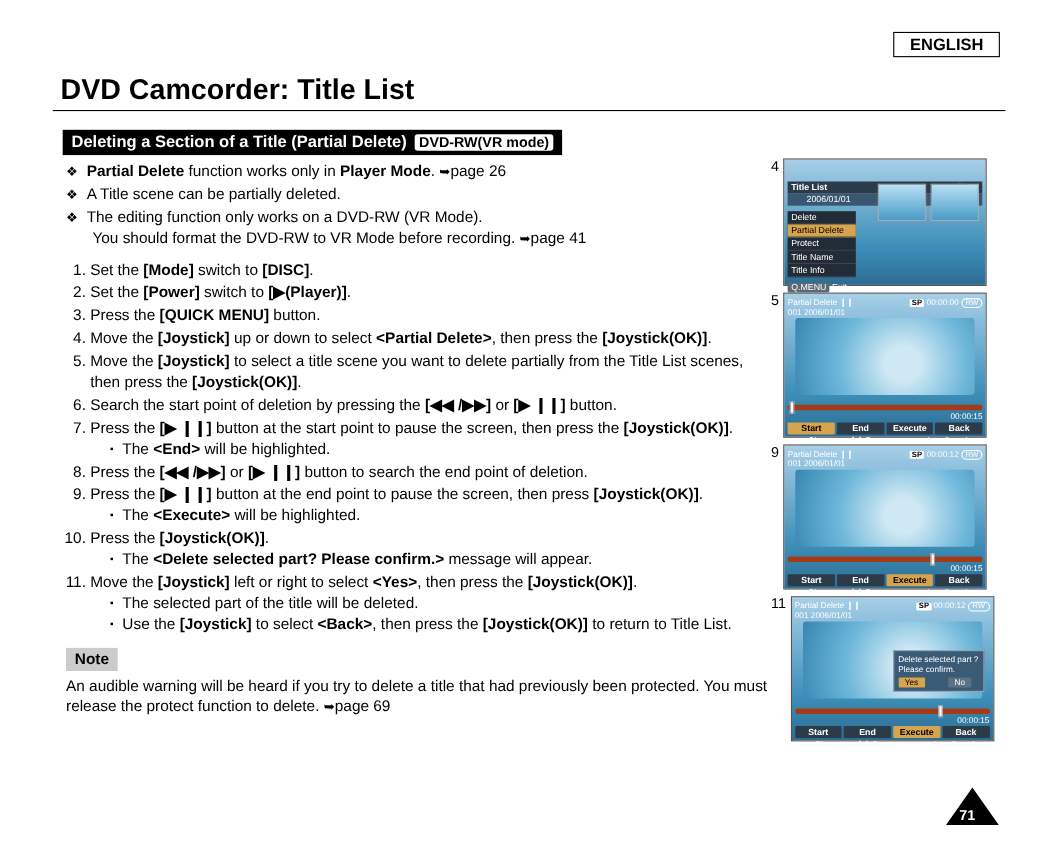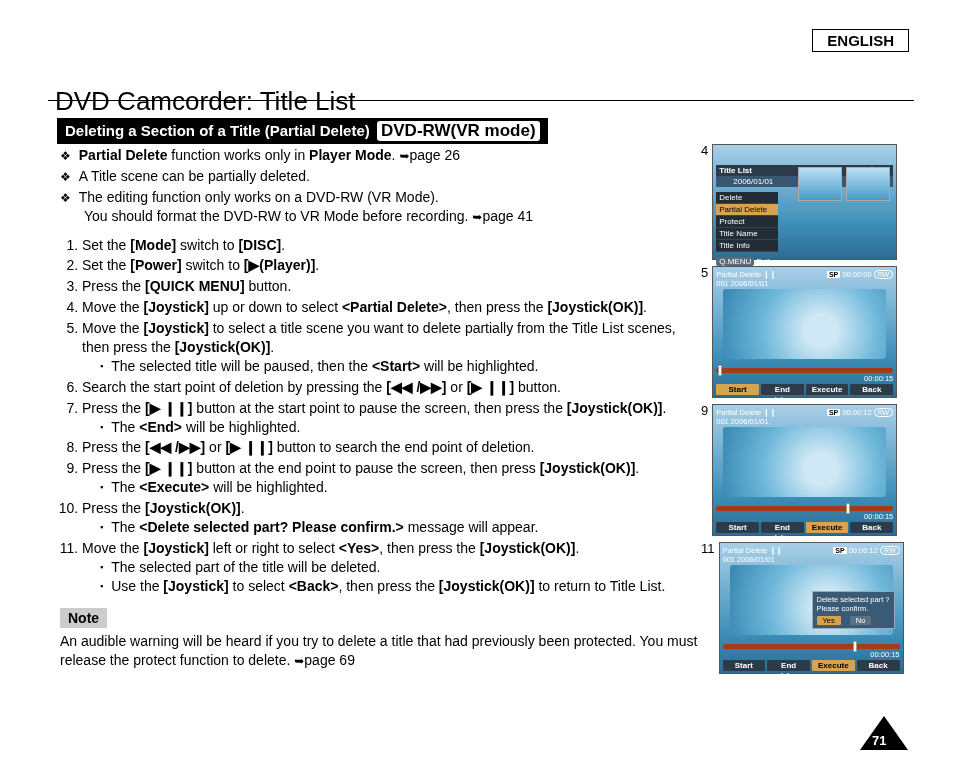--- a/index.html
+++ b/index.html
@@ -1,21 +1,21 @@
 <!DOCTYPE html>
 <html><head>
 <meta charset="utf-8">
 <style>
   * { box-sizing: border-box; margin: 0; padding: 0; }
   body { font-family: Arial, Helvetica, sans-serif; background: #fff; color: #000; width: 954px; height: 766px; position: relative; overflow: hidden; }
   .lang-box { position: absolute; top: 29px; right: 45px; border: 1.5px solid #000; padding: 2px 14px; font-weight: bold; font-size: 15px; }
-  .title { position: absolute; top: 66px; left: 55px; font-size: 26px; font-weight: normal; margin-top: 20px; }
+  .title { position: absolute; top: 66px; left: 55px; font-size: 26px; font-weight: bold; }
   .rule { position: absolute; top: 100px; left: 48px; right: 40px; border-top: 1.5px solid #000; }
   .blackbar { position: absolute; top: 118px; left: 57px; background: #000; color: #fff; font-weight: bold; font-size: 15px; padding: 3px 8px; }
-  .modetag { display: inline-block; background: #fff; color: #000; border-radius: 3px; font-size: 17px; padding: 0 4px; margin-left: 3px; font-weight: bold; }
+  .modetag { display: inline-block; background: #fff; color: #000; border-radius: 3px; font-size: 13px; padding: 0 4px; margin-left: 3px; font-weight: bold; }
   .textcol { position: absolute; top: 146px; left: 60px; width: 620px; font-size: 14px; line-height: 1.35; }
   .diamond::before { content: "❖"; margin-right: 8px; font-size: 12px; }
   .bullets { margin-bottom: 10px; }
   .bullets div { padding-left: 24px; text-indent: -24px; margin-bottom: 2px; }
   ol.steps { list-style: decimal; padding-left: 22px; }
   ol.steps li { margin-bottom: 2px; }
   .sub { padding-left: 18px; font-size: 14px; }
   .sub::before { content: "▪"; margin-right: 8px; font-size: 9px; position: relative; top: -2px; }
   .note-hdr { background: #ccc; display: inline-block; padding: 1px 8px; font-weight: bold; font-size: 14px; margin-top: 10px; }
   .note-text { font-size: 14px; margin-top: 4px; width: 640px; }
@@ -44,21 +44,21 @@
   .prog { height: 5px; background: #a33a18; border-radius: 2px; margin-top: 6px; position: relative; }
   .prog .knob { position: absolute; top: -3px; width: 4px; height: 11px; background: #fff; border: 1px solid #999; }
   .timer-r { text-align: right; font-size: 7.5px; margin-top: 1px; }
   .pd-seg { display: flex; gap: 2px; margin-top: 1px; font-weight: bold; }
   .pd-seg div { flex: 1; background: #2c3b4a; text-align: center; font-size: 8px; padding: 1px 0; border-radius: 1px; }
   .pd-seg div.hl { background: #d6a34e; color: #000; }
   .pd-bot { display: flex; justify-content: space-around; font-size: 7.5px; margin-top: 1px; }
   .scr-pd { height: 132px; }
   .dolphin { position: absolute; left: 10px; right: 10px; top: 22px; height: 70px; background: radial-gradient(circle at 60% 60%, #cfe8f5 0 15%, #6db7d9 55%, #3786b2 100%); border-radius: 3px; }
   .confirm { position: absolute; right: 8px; top: 48px; background: #3a5b75; border: 1px solid #9ab; padding: 3px 4px; font-size: 7.5px; }
-  .confirm .yn { display: flex; gap: 9px; margin-top: 3px; }
+  .confirm .yn { display: flex; gap: 21px; margin-top: 3px; }
   .confirm .yn div { background: #5a7284; padding: 0 6px; border-radius: 1px; }
   .confirm .yn .yhl { background: #d6a34e; color: #000; }
   b { font-weight: bold; }
   .arrow { font-size: 12px; }
 </style>
 </head>
 <body>
 
 <div class="lang-box">ENGLISH</div>
 <div class="title">DVD Camcorder: Title List</div>
@@ -73,21 +73,20 @@
     <div class="diamond"><b>Partial Delete</b><span> function works only in </span><b>Player Mode</b><span>. </span><span class="arrow">➥</span><span>page 26</span></div>
     <div class="diamond">A Title scene can be partially deleted.</div>
     <div class="diamond"><span>The editing function only works on a DVD-RW (VR Mode).</span><br><span style="padding-left:0">You should format the DVD-RW to VR Mode before recording. </span><span class="arrow">➥</span><span>page 41</span></div>
   </div>
   <ol class="steps">
     <li><span>Set the </span><b>[Mode]</b><span> switch to </span><b>[DISC]</b><span>.</span></li>
     <li><span>Set the </span><b>[Power]</b><span> switch to </span><b>[▶(Player)]</b><span>.</span></li>
     <li><span>Press the </span><b>[QUICK MENU]</b><span> button.</span></li>
     <li><span>Move the </span><b>[Joystick]</b><span> up or down to select </span><b>&lt;Partial Delete&gt;</b><span>, then press the </span><b>[Joystick(OK)]</b><span>.</span></li>
     <li><span>Move the </span><b>[Joystick]</b><span> to select a title scene you want to delete partially from the Title List scenes, then press the </span><b>[Joystick(OK)]</b><span>.</span>
-      <div class="sub"><span>The selected title will be paused, then the </span><b>&lt;Start&gt;</b><span> will be highlighted.</span></div>
     </li>
     <li><span>Search the start point of deletion by pressing the </span><b>[◀◀ /▶▶]</b><span> or </span><b>[▶ ❙❙]</b><span> button.</span></li>
     <li><span>Press the </span><b>[▶ ❙❙]</b><span> button at the start point to pause the screen, then press the </span><b>[Joystick(OK)]</b><span>.</span>
       <div class="sub"><span>The </span><b>&lt;End&gt;</b><span> will be highlighted.</span></div>
     </li>
     <li><span>Press the </span><b>[◀◀ /▶▶]</b><span> or </span><b>[▶ ❙❙]</b><span> button to search the end point of deletion.</span></li>
     <li><span>Press the </span><b>[▶ ❙❙]</b><span> button at the end point to pause the screen, then press </span><b>[Joystick(OK)]</b><span>.</span>
       <div class="sub"><span>The </span><b>&lt;Execute&gt;</b><span> will be highlighted.</span></div>
     </li>
     <li><span>Press the </span><b>[Joystick(OK)]</b><span>.</span>

